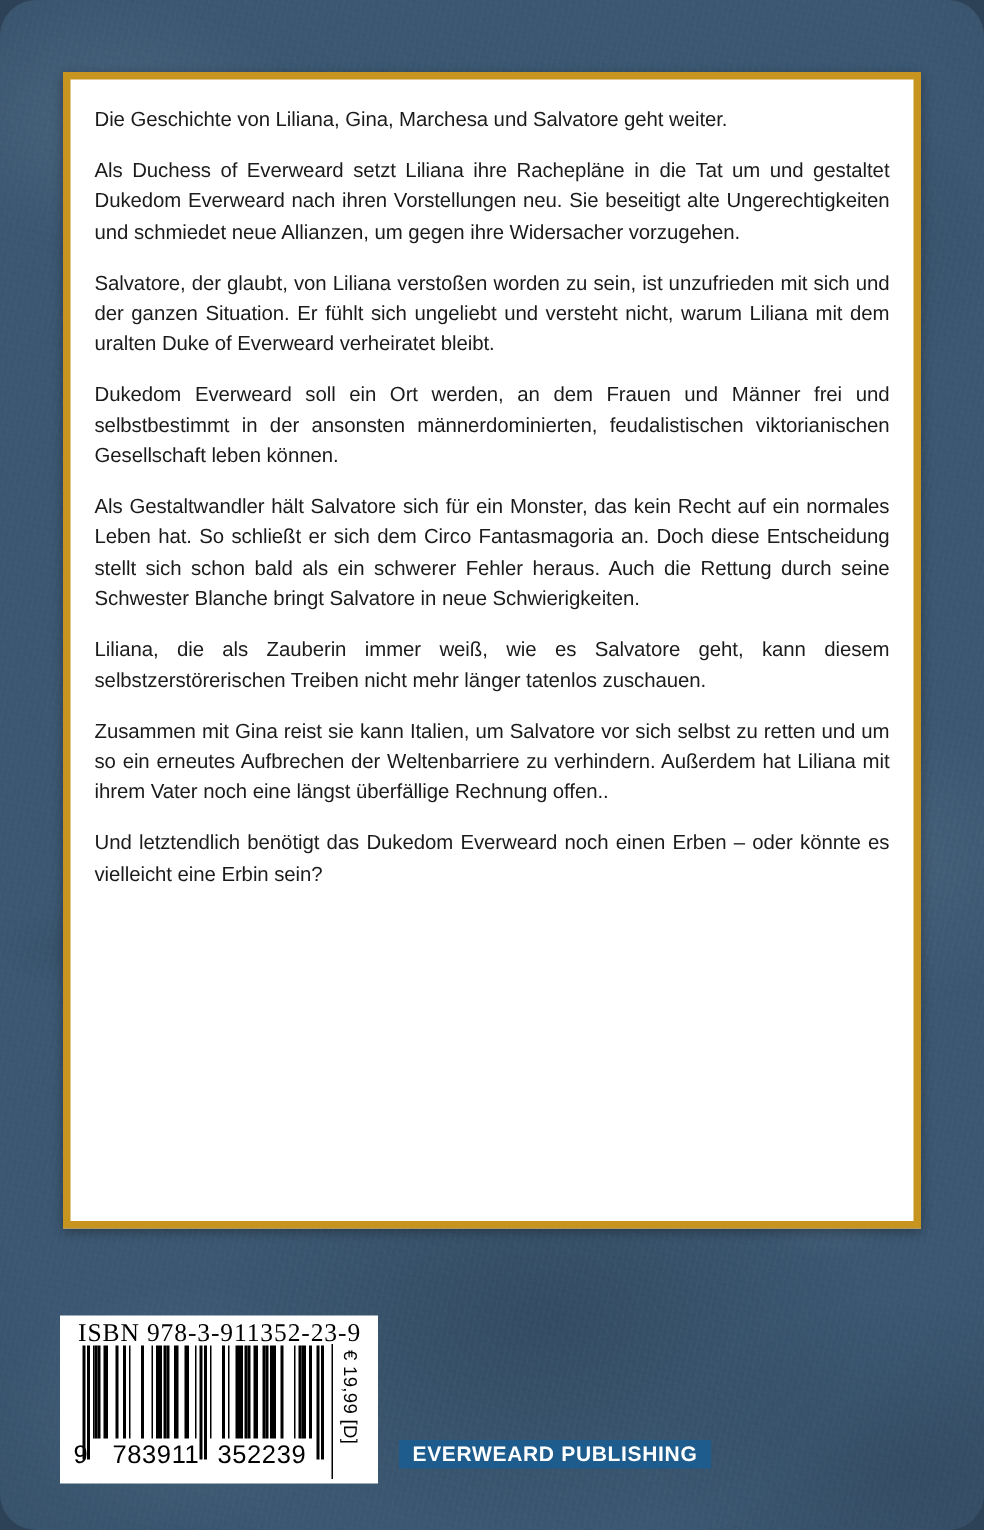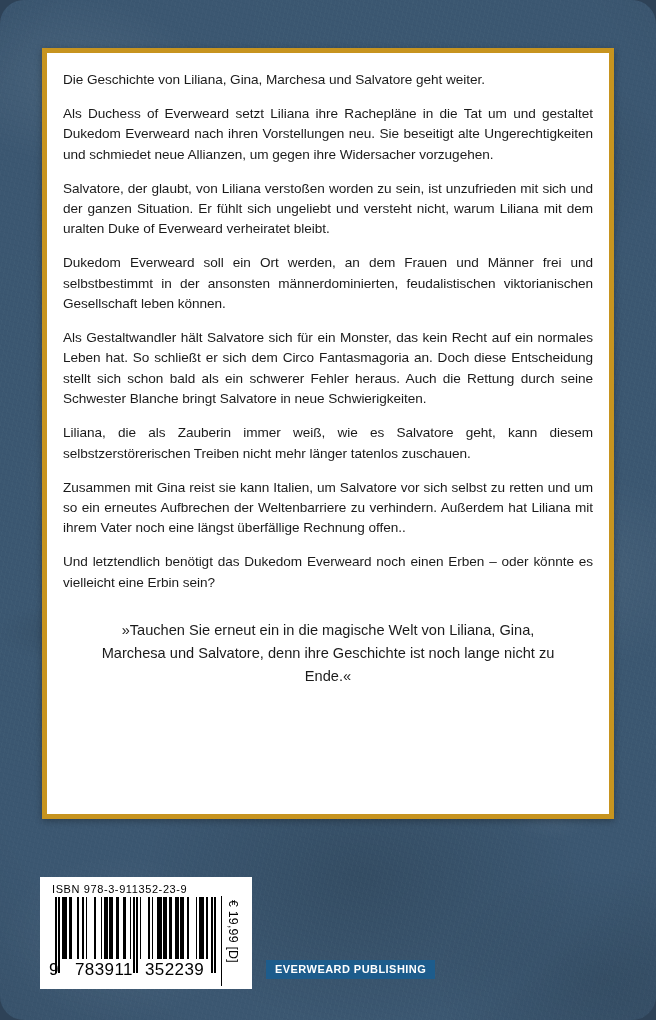--- a/index.html
+++ b/index.html
@@ -111,22 +111,22 @@
     top: 877px;
     width: 212px;
     height: 112px;
     background: #ffffff;
     box-sizing: border-box;
     padding: 5px 6px 3px 7px;
     display: flex;
     flex-direction: column;
   }
   .bc-isbn {
-    font-family: Liberation Sans, sans-serif;
-    font-size: 11px;
+    font-family: Liberation Serif, serif;
+    font-size: 17px;
     letter-spacing: .6px;
     color: #000;
     white-space: nowrap;
     line-height: 14px;
     margin-left: 5px;
   }
   .bc-body {
     flex: 1;
     display: flex;
     align-items: stretch;
@@ -179,21 +179,21 @@
   }
 
   
   .publisher {
     position: absolute;
     left: 266px;
     top: 960px;
     padding: 4px 9px 4px 9px;
     background: #1d5c8c;
     color: #ffffff;
-    font-size: 11px;
+    font-size: 14px;
     font-weight: bold;
     letter-spacing: .45px;
     line-height: 11px;
     white-space: nowrap;
   }
 </style>
 </head>
 <body>
 
 <div class="cover">
@@ -208,21 +208,20 @@
 
       <p>Die Geschichte von Liliana, Gina, Marchesa und Salvatore geht weiter.</p>
       <p>Als Duchess of Everweard setzt Liliana ihre Rachepläne in die Tat um und gestaltet Dukedom Everweard nach ihren Vorstellungen neu. Sie beseitigt alte Ungerechtigkeiten und schmiedet neue Allianzen, um gegen ihre Widersacher vorzugehen.</p>
       <p>Salvatore, der glaubt, von Liliana verstoßen worden zu sein, ist unzufrieden mit sich und der ganzen Situation. Er fühlt sich ungeliebt und versteht nicht, warum Liliana mit dem uralten Duke of Everweard verheiratet bleibt.</p>
       <p>Dukedom Everweard soll ein Ort werden, an dem Frauen und Männer frei und selbstbestimmt in der ansonsten männerdominierten, feudalistischen viktorianischen Gesellschaft leben können.</p>
       <p>Als Gestaltwandler hält Salvatore sich für ein Monster, das kein Recht auf ein normales Leben hat. So schließt er sich dem Circo Fantasmagoria an. Doch diese Entscheidung stellt sich schon bald als ein schwerer Fehler heraus. Auch die Rettung durch seine Schwester Blanche bringt Salvatore in neue Schwierigkeiten.</p>
       <p>Liliana, die als Zauberin immer weiß, wie es Salvatore geht, kann diesem selbstzerstörerischen Treiben nicht mehr länger tatenlos zuschauen.</p>
       <p>Zusammen mit Gina reist sie kann Italien, um Salvatore vor sich selbst zu retten und um so ein erneutes Aufbrechen der Weltenbarriere zu verhindern. Außerdem hat Liliana mit ihrem Vater noch eine längst überfällige Rechnung offen..</p>
       <p>Und letztendlich benötigt das Dukedom Everweard noch einen Erben – oder könnte es vielleicht eine Erbin sein?</p>
 
-      <div class="pull-quote">»Tauchen Sie erneut ein in die magische Welt von Liliana, Gina, Marchesa und Salvatore, denn ihre Geschichte ist noch lange nicht zu Ende.«</div>
     </div>
   </div>
 
   <div class="barcode-box">
     <div class="bc-isbn">ISBN 978-3-911352-23-9</div>
     <div class="bc-body">
       <div class="bc-main">
         <div class="bars" id="bars">
             <i class="g" style="left:0%;width:1.0526315789473684%"></i>
             <i class="g" style="left:2.1052631578947367%;width:1.0526315789473684%"></i>

